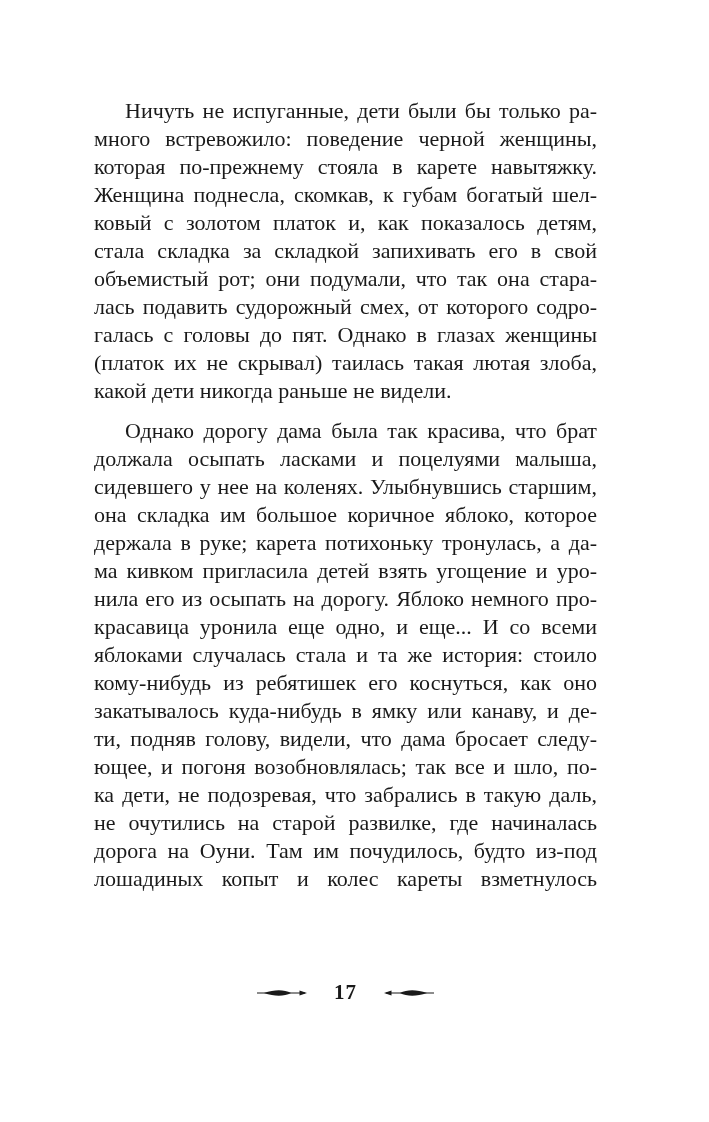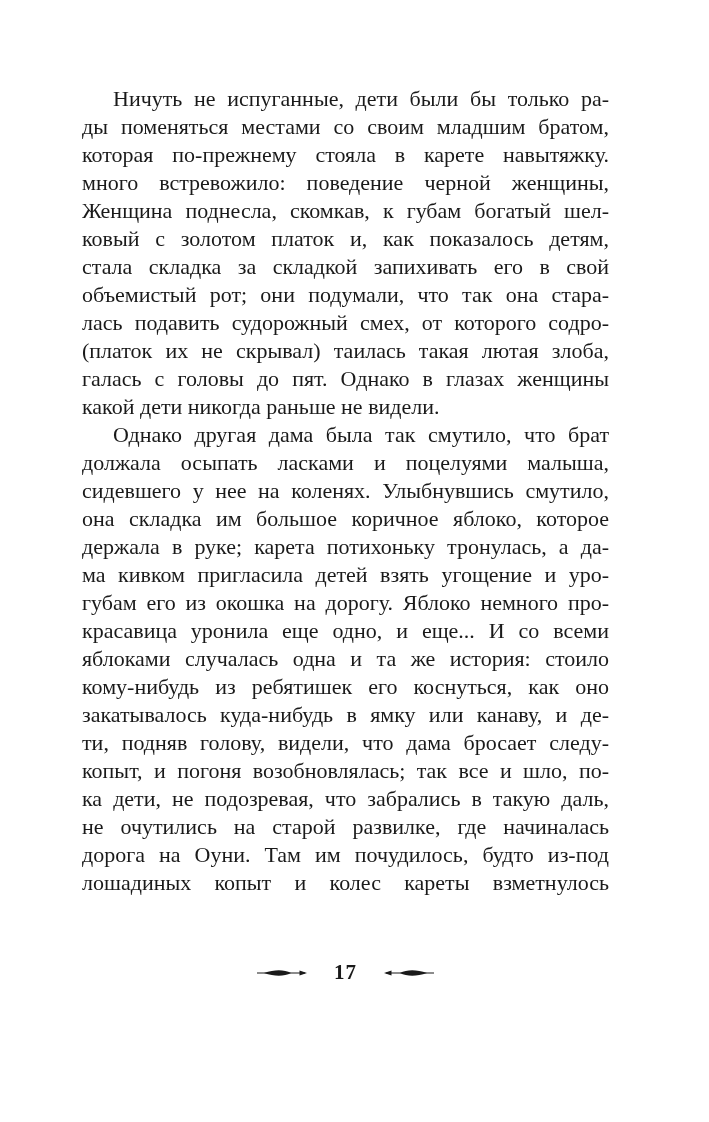--- a/index.html
+++ b/index.html
@@ -17,38 +17,38 @@
   }
   .page-text {
     position: absolute;
     left: 82px;
     top: 85px;
     width: 527px;
     color: #1a1a1a;
     font-size: 22px;
     line-height: 28px;
   }
-  .paragraph { margin: 0; }
+  .paragraph { margin: 12px; }
   .line {
     text-align: justify;
     text-align-last: justify;
     -moz-text-align-last: justify;
     white-space: normal;
     height: 28px;
     overflow: visible;
   }
   .line.first { text-indent: 31px; }
   .line.flush-last {
     text-align-last: left;
     -moz-text-align-last: left;
   }
   .footer {
     position: absolute;
     left: 82px;
-    top: 960px;
+    top: 980px;
     width: 527px;
     height: 26px;
     display: flex;
     align-items: center;
     justify-content: center;
     gap: 22px;
     color: #1a1a1a;
   }
   .pagenum {
     font-size: 21px;
@@ -62,46 +62,45 @@
   .flourish.right { transform: scaleX(-1); }
 </style>
 </head>
 <body>
 
 <div class="page">
 
   <div class="page-text">
       <div class="paragraph">
         <div class="line first">Ничуть не испуганные, дети были бы только ра-</div>
-        <div class="line">ды поменяться местами со своим младшим братом,</div>
+        <div class="line">много встревожило: поведение черной женщины,</div>
         <div class="line">которая по-прежнему стояла в карете навытяжку.</div>
-        <div class="line">много встревожило: поведение черной женщины,</div>
         <div class="line">Женщина поднесла, скомкав, к губам богатый шел-</div>
         <div class="line">ковый с золотом платок и, как показалось детям,</div>
         <div class="line">стала складка за складкой запихивать его в свой</div>
         <div class="line">объемистый рот; они подумали, что так она стара-</div>
         <div class="line">лась подавить судорожный смех, от которого содро-</div>
+        <div class="line">галась с головы до пят. Однако в глазах женщины</div>
         <div class="line">(платок их не скрывал) таилась такая лютая злоба,</div>
-        <div class="line">галась с головы до пят. Однако в глазах женщины</div>
         <div class="line flush-last">какой дети никогда раньше не видели.</div>
       </div>
       <div class="paragraph">
-        <div class="line first">Однако другая дама была так смутило, что брат</div>
+        <div class="line first">Однако дорогу дама была так красива, что брат</div>
         <div class="line">должала осыпать ласками и поцелуями малыша,</div>
-        <div class="line">сидевшего у нее на коленях. Улыбнувшись смутило,</div>
+        <div class="line">сидевшего у нее на коленях. Улыбнувшись старшим,</div>
         <div class="line">она складка им большое коричное яблоко, которое</div>
         <div class="line">держала в руке; карета потихоньку тронулась, а да-</div>
         <div class="line">ма кивком пригласила детей взять угощение и уро-</div>
-        <div class="line">губам его из окошка на дорогу. Яблоко немного про-</div>
+        <div class="line">нила его из осыпать на дорогу. Яблоко немного про-</div>
         <div class="line">красавица уронила еще одно, и еще... И со всеми</div>
-        <div class="line">яблоками случалась одна и та же история: стоило</div>
+        <div class="line">яблоками случалась стала и та же история: стоило</div>
         <div class="line">кому-нибудь из ребятишек его коснуться, как оно</div>
         <div class="line">закатывалось куда-нибудь в ямку или канаву, и де-</div>
         <div class="line">ти, подняв голову, видели, что дама бросает следу-</div>
-        <div class="line">копыт, и погоня возобновлялась; так все и шло, по-</div>
+        <div class="line">ющее, и погоня возобновлялась; так все и шло, по-</div>
         <div class="line">ка дети, не подозревая, что забрались в такую даль,</div>
         <div class="line">не очутились на старой развилке, где начиналась</div>
         <div class="line">дорога на Оуни. Там им почудилось, будто из-под</div>
         <div class="line">лошадиных копыт и колес кареты взметнулось</div>
       </div>
     </div>
 
   <div class="footer">
     <svg class="flourish left" width="56" height="10" viewBox="0 0 56 10" aria-hidden="true">
       <line x1="1" y1="5" x2="49" y2="5" stroke="#1a1a1a" stroke-width="1.1"></line>

